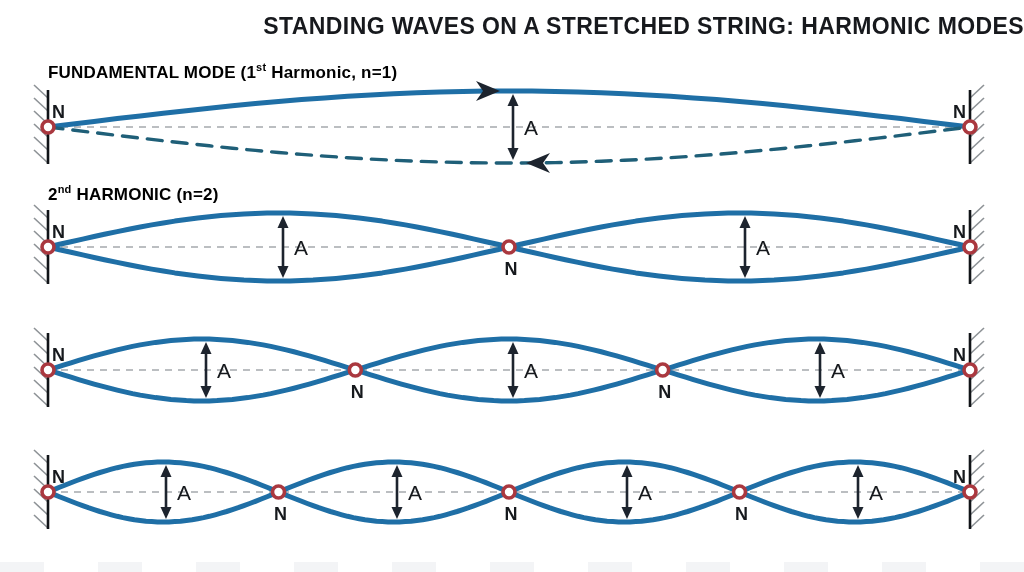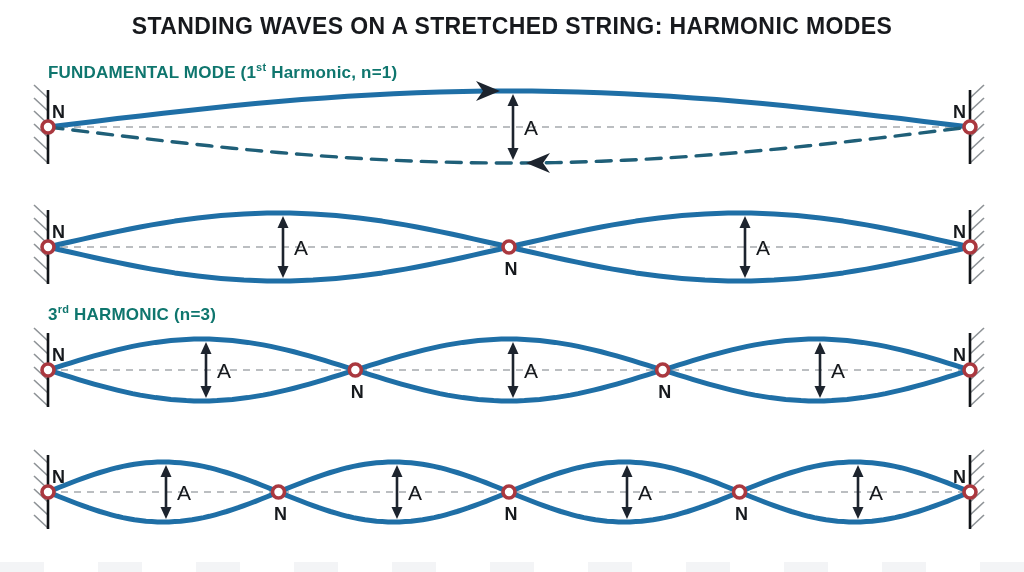--- a/index.html
+++ b/index.html
@@ -2,26 +2,26 @@
 <html><head>
 <meta charset="utf-8">
 <style>
   html,body{margin:0;padding:0}
   body{
     width:1024px;height:572px;background:#ffffff;overflow:hidden;position:relative;
     font-family:"Liberation Sans",sans-serif;
   }
   .stage{position:absolute;inset:0;width:1024px;height:572px}
   .title{
-    position:absolute;top:13px;left:0;width:100%;text-align:center;
+    position:absolute;top:13px;left:0;width:100%;text-align:right;
     font-size:23px;font-weight:700;letter-spacing:.4px;color:#17191d;
   }
   .sec-label{
     position:absolute;left:48px;font-size:17px;font-weight:600;
-    color:#0f766e;letter-spacing:.2px;white-space:nowrap;
+    color:#000000;letter-spacing:.2px;white-space:nowrap;
   }
   .sec-label sup{font-size:11px;font-weight:600}
   #sec1{top:61px}
   #sec2{top:183px}
   #sec3{top:303px}
   #sec4{top:424px}
   #wave-svg{position:absolute;left:0;top:0;width:1024px;height:572px}
   .lblN{font-family:"Liberation Sans",sans-serif;font-size:18px;font-weight:700;fill:#16191d}
   .lblA{font-family:"Liberation Sans",sans-serif;font-size:21px;font-weight:400;fill:#16191d}
   .artifact{
@@ -31,22 +31,22 @@
 </style>
 </head>
 <body>
 
 <div class="stage">
 
   <div class="title">STANDING WAVES ON A STRETCHED STRING: HARMONIC MODES</div>
 
   <div id="sec1" class="sec-label"><span>FUNDAMENTAL MODE (1</span><sup>st</sup><span> Harmonic, n=1)</span></div>
 
+  <div id="sec2" class="sec-label"><span>2</span><sup>nd</sup><span> HARMONIC (n=2)</span></div>
 
-  <div id="sec3" class="sec-label"><span>3</span><sup>rd</sup><span> HARMONIC (n=3)</span></div>
 
 
   <svg id="wave-svg" viewBox="0 0 1024 572" xmlns="http://www.w3.org/2000/svg">
       <g>
         <line x1="48" y1="127" x2="970" y2="127" stroke="#a5a9ad" stroke-width="1.5" stroke-dasharray="7 6"></line>
         <line x1="48" y1="98" x2="34" y2="85" stroke="#8d9296" stroke-width="1.6"></line>
         <line x1="48" y1="111" x2="34" y2="98" stroke="#8d9296" stroke-width="1.6"></line>
         <line x1="48" y1="124" x2="34" y2="111" stroke="#8d9296" stroke-width="1.6"></line>
         <line x1="48" y1="137" x2="34" y2="124" stroke="#8d9296" stroke-width="1.6"></line>
         <line x1="48" y1="150" x2="34" y2="137" stroke="#8d9296" stroke-width="1.6"></line>

